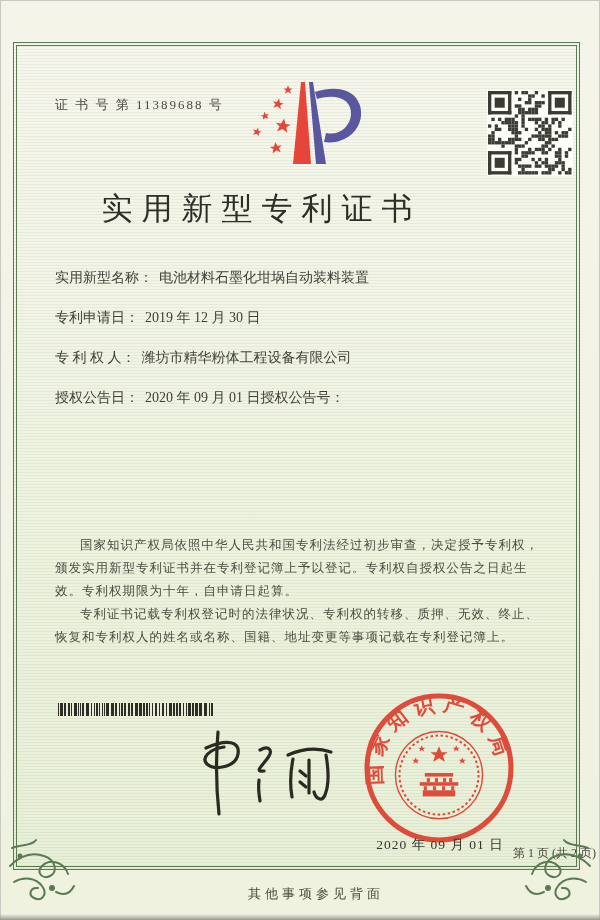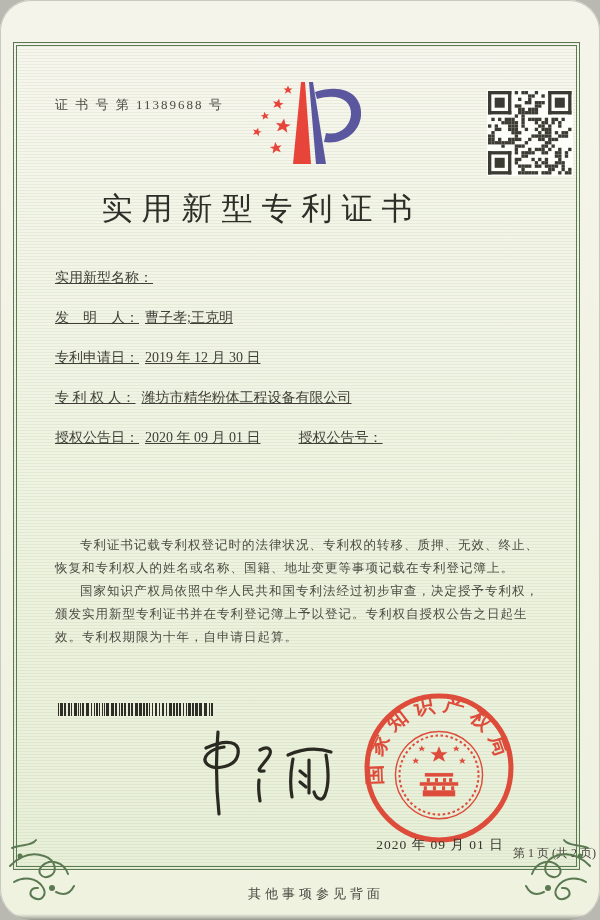--- a/index.html
+++ b/index.html
@@ -1,40 +1,39 @@
 <!DOCTYPE html>
 <html><head>
 <meta charset="utf-8">
 <style>
   html,body{margin:0;padding:0;background:#b9b9b1;}
   .page{
     position:relative;width:600px;height:920px;overflow:hidden;
     background:linear-gradient(180deg,#f5f4ea 0%,#f2f3e5 40%,#eef2df 100%);
     font-family:"Liberation Serif","DejaVu Serif",serif;color:#3c3c34;
     box-shadow:inset 0 0 0 1px #c9c9c1;
-    border-radius:31px;
   }
   .frame{
     position:absolute;left:13px;top:42px;width:565px;height:826px;
     border:1.5px solid #5b7a51;
     background-image:
       repeating-linear-gradient(0deg, rgba(110,150,85,.10) 0 1px, transparent 1px 3px),
       linear-gradient(180deg,#f7f6ee 0%,#f1f4e4 40%,#e8efd8 100%);
   }
   .frame-inner{position:absolute;inset:2px;border:1px solid #5b7a51;}
   .cert-number{position:absolute;left:55px;top:96px;font-size:13px;letter-spacing:2px;color:#4a4a40;}
   .logo{position:absolute;left:243px;top:70px;}
   .qr{position:absolute;left:487px;top:90px;width:84px;height:84px;background:#fdfdfa;padding:1px;}
   .title{position:absolute;left:0;top:188px;width:523px;text-align:center;
     font-size:31px;letter-spacing:9px;color:#2e2e28;font-weight:500;}
   .fields{position:absolute;left:55px;top:266px;width:500px;font-size:14px;color:#3f3f37;}
-  .field-row{display:flex;margin-bottom:17px;line-height:23px;white-space:nowrap;text-decoration:underline;}
+  .field-row{display:flex;margin-bottom:17px;line-height:23px;white-space:nowrap;}
   .field-label{flex:0 0 auto;}
   .field-value{margin-left:6px;}
-  .grant-no{margin-left:38px;}
+  .grant-no{}
   .body-text{position:absolute;left:55px;top:534px;width:492px;font-size:12.5px;
     line-height:23px;color:#4c4c42;}
   .body-text p{margin:0;text-indent:2em;letter-spacing:1px;}
   .barcode{position:absolute;left:57px;top:703px;width:158px;height:14px;}
   .director{position:absolute;left:57px;top:752px;font-size:15px;letter-spacing:3px;color:#3a3a32;line-height:27px;}
   .signature{position:absolute;left:188px;top:724px;}
   .seal{position:absolute;left:363px;top:692px;opacity:.9;}
   .seal-date{position:absolute;left:360px;top:836px;width:160px;text-align:center;
     font-size:13.5px;letter-spacing:1px;color:#35352d;}
   .page-number{position:absolute;left:0;top:845px;width:596px;text-align:right;font-size:12px;color:#45453b;}
@@ -285,43 +284,40 @@
       <rect x="0" y="59.4" width="3.3" height="23.099999999999998" fill="#3b3b33"></rect>
       <rect x="19.799999999999997" y="59.4" width="3.3" height="23.099999999999998" fill="#3b3b33"></rect>
       <rect x="6.6" y="66" width="9.899999999999999" height="9.899999999999999" fill="#3b3b33"></rect>
     </svg>
 
   <div class="title">实用新型专利证书</div>
 
   <div class="fields">
     <div class="field-row">
       <span class="field-label">实用新型名称：</span>
-    </div>
-    <div class="field-row">
-      <span class="field-label">发　明　人：</span>
-      <span class="field-value">曹子孝;王克明</span>
+      <span class="field-value">电池材料石墨化坩埚自动装料装置</span>
     </div>
     <div class="field-row">
       <span class="field-label">专利申请日：</span>
       <span class="field-value">2019 年 12 月 30 日</span>
     </div>
     <div class="field-row">
       <span class="field-label">专 利 权 人：</span>
       <span class="field-value">潍坊市精华粉体工程设备有限公司</span>
     </div>
     <div class="field-row">
       <span class="field-label">授权公告日：</span>
       <span class="field-value">2020 年 09 月 01 日</span>
       <span class="field-label grant-no">授权公告号：</span>
     </div>
   </div>
 
   <div class="body-text">
+    <p>国家知识产权局依照中华人民共和国专利法经过初步审查，决定授予专利权，颁发实用新型专利证书并在专利登记簿上予以登记。专利权自授权公告之日起生效。专利权期限为十年，自申请日起算。</p>
     <p>专利证书记载专利权登记时的法律状况、专利权的转移、质押、无效、终止、恢复和专利权人的姓名或名称、国籍、地址变更等事项记载在专利登记簿上。</p>
-    <p>国家知识产权局依照中华人民共和国专利法经过初步审查，决定授予专利权，颁发实用新型专利证书并在专利登记簿上予以登记。专利权自授权公告之日起生效。专利权期限为十年，自申请日起算。</p>
   </div>
 
   <svg id="barcode-svg" class="barcode" width="158" height="14" viewBox="0 0 158 14">
       <rect x="1" y="0" width="1" height="13" fill="#2e2e26"></rect>
       <rect x="3" y="0" width="3" height="13" fill="#2e2e26"></rect>
       <rect x="7" y="0" width="2" height="13" fill="#2e2e26"></rect>
       <rect x="11" y="0" width="2" height="13" fill="#2e2e26"></rect>
       <rect x="14" y="0" width="1" height="13" fill="#2e2e26"></rect>
       <rect x="17" y="0" width="3" height="13" fill="#2e2e26"></rect>
       <rect x="21" y="0" width="1" height="13" fill="#2e2e26"></rect>

